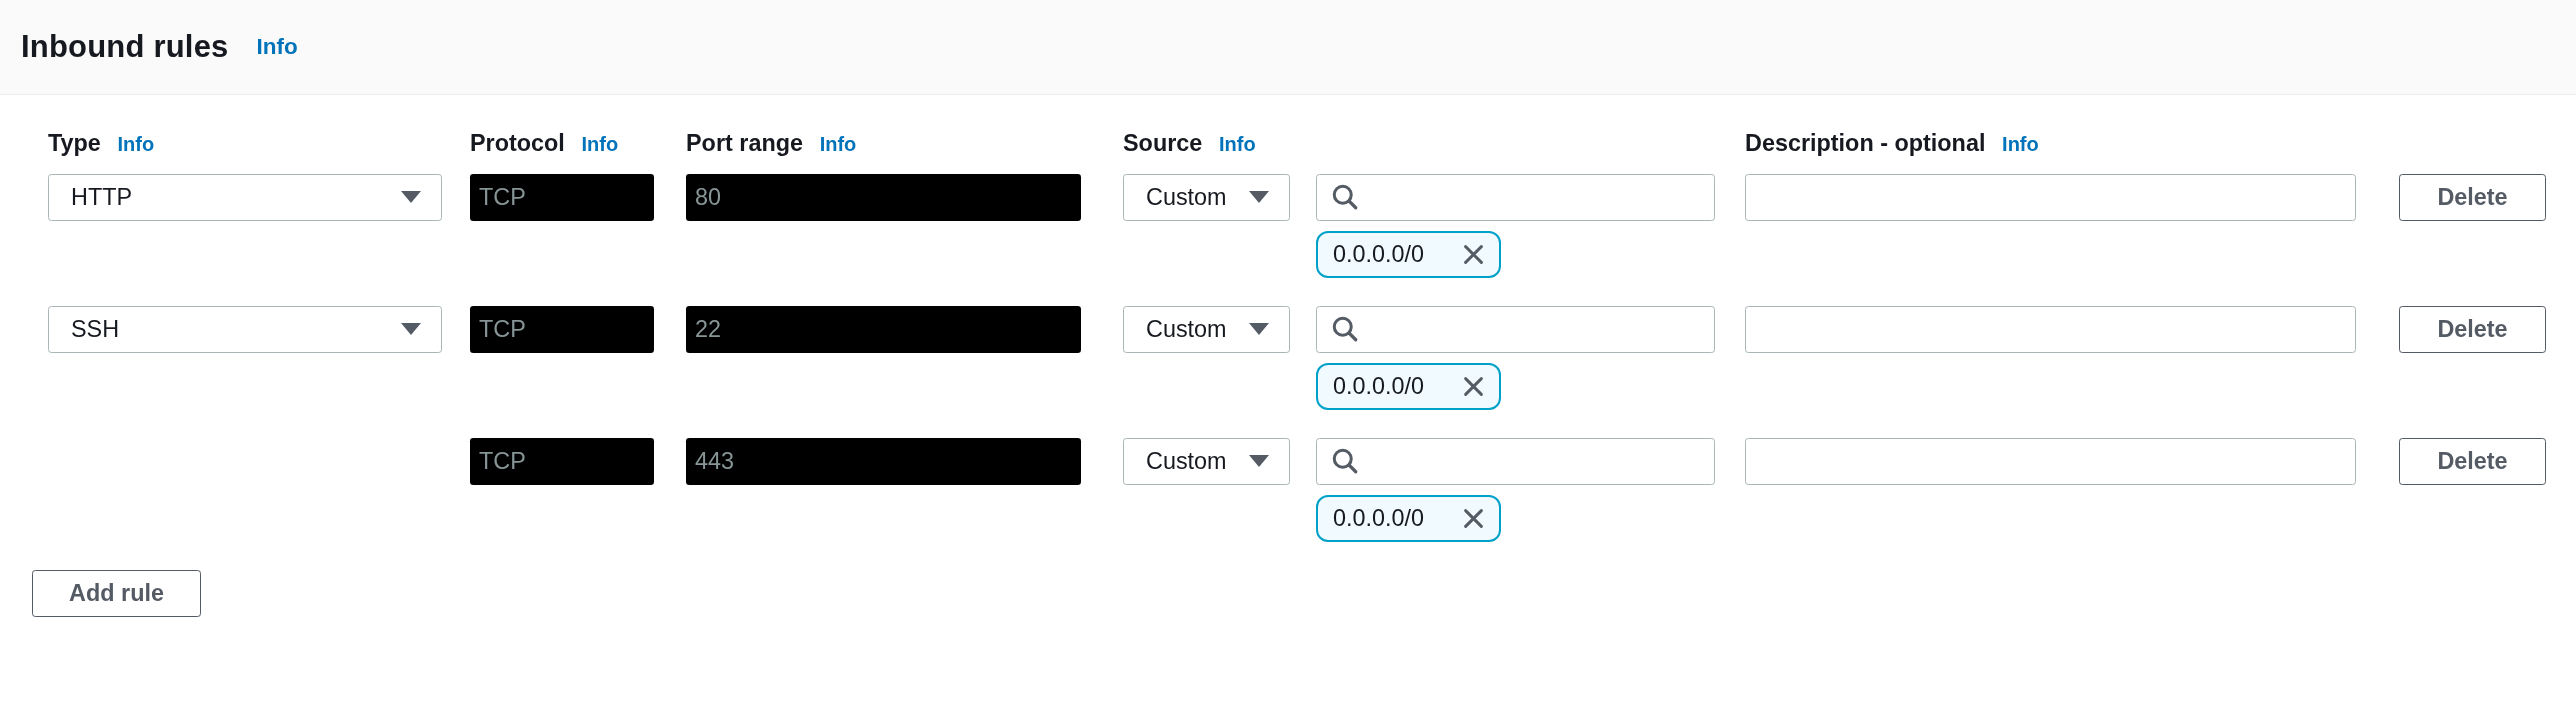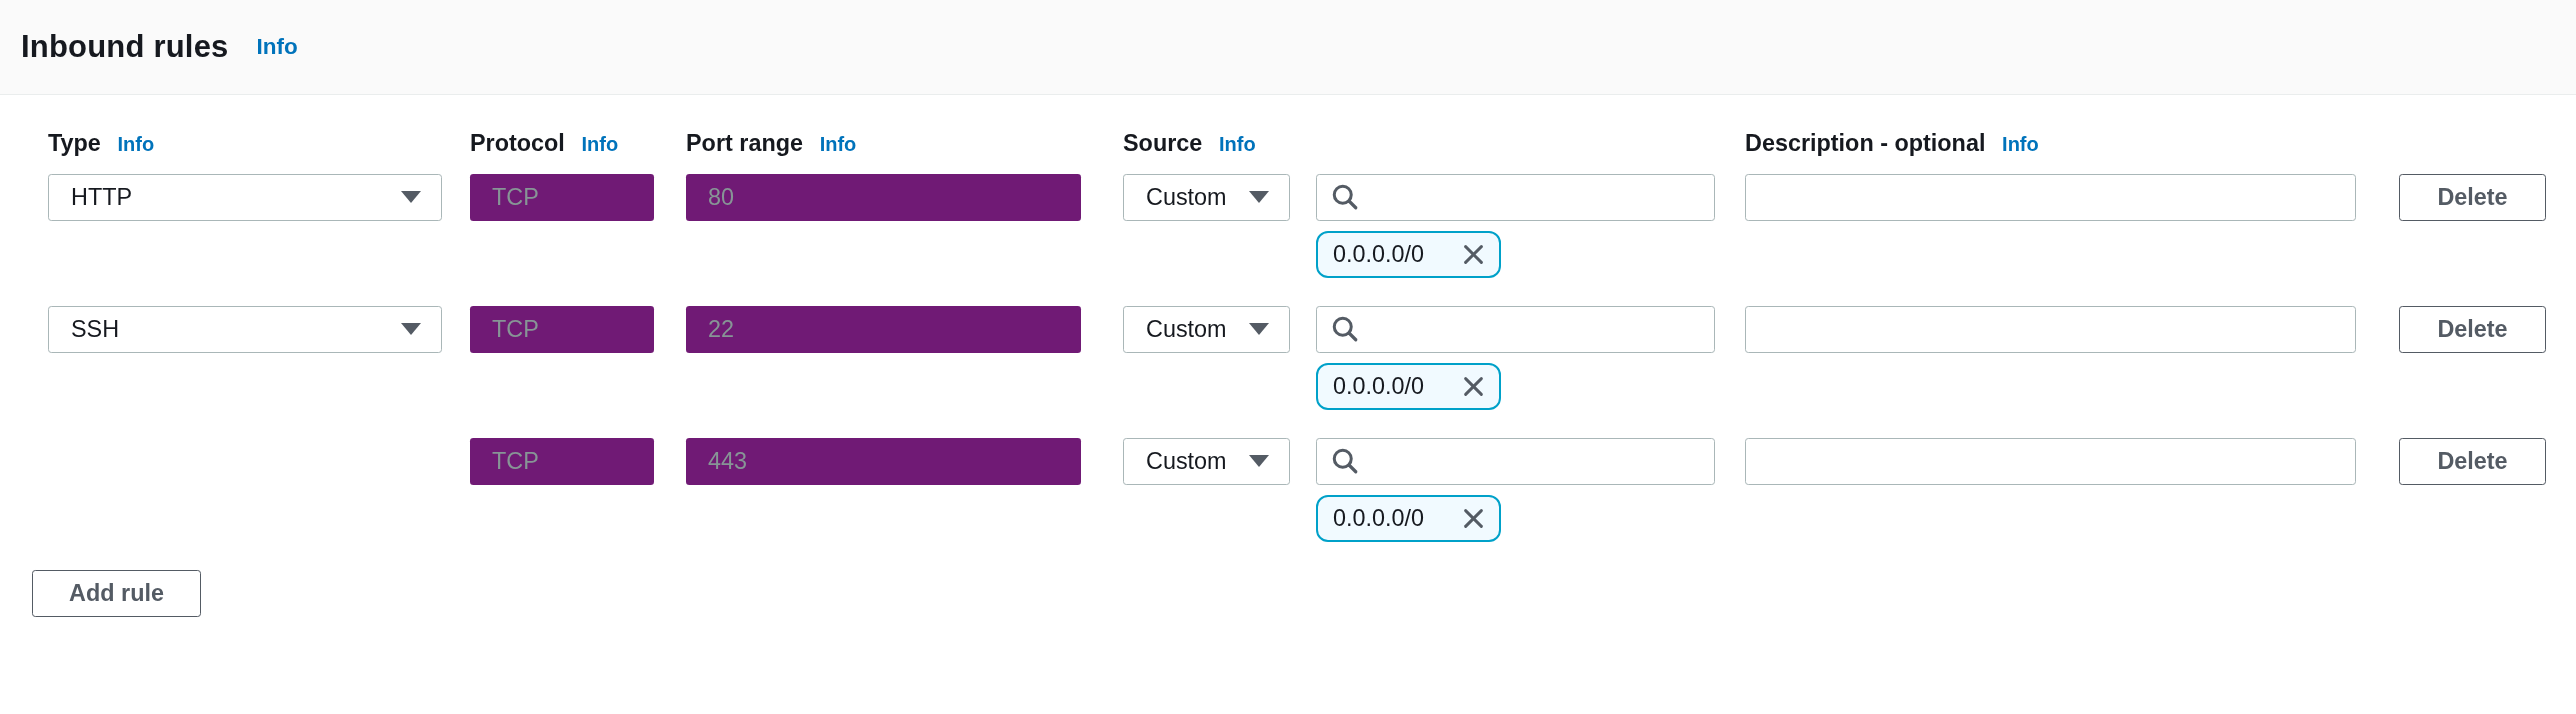--- a/index.html
+++ b/index.html
@@ -50,23 +50,23 @@
     font-size: 23.4px; color: #16191f; cursor: pointer;
   }
   .select .select-value { flex: 1; }
   .caret {
     width: 0; height: 0; border-left: 10px solid transparent;
     border-right: 10px solid transparent; border-top: 12.5px solid #545b64;
     margin-left: 13.3px;
   }
 
   .disabled-field {
-    position: absolute; top: 0; height: 47px; background: #701a75;
+    position: absolute; top: 0; height: 47px; background: #000000;
     border: none; border-radius: 3.3px; display: flex; align-items: center;
-    padding-left: 22px; font-size: 23.4px; color: #879596;
+    padding-left: 9px; font-size: 23.4px; color: #879596;
   }
 
   .search-box {
     position: absolute; top: 0; height: 47px; background: #ffffff;
     border: 1.7px solid #aab7b8; border-radius: 3.3px;
     display: flex; align-items: center; padding-left: 13.3px;
   }
   .search-box input {
     border: none; outline: none; flex: 1; height: 100%; font-size: 23.4px;
     font-family: inherit; color: #16191f; background: transparent; min-width: 0;

